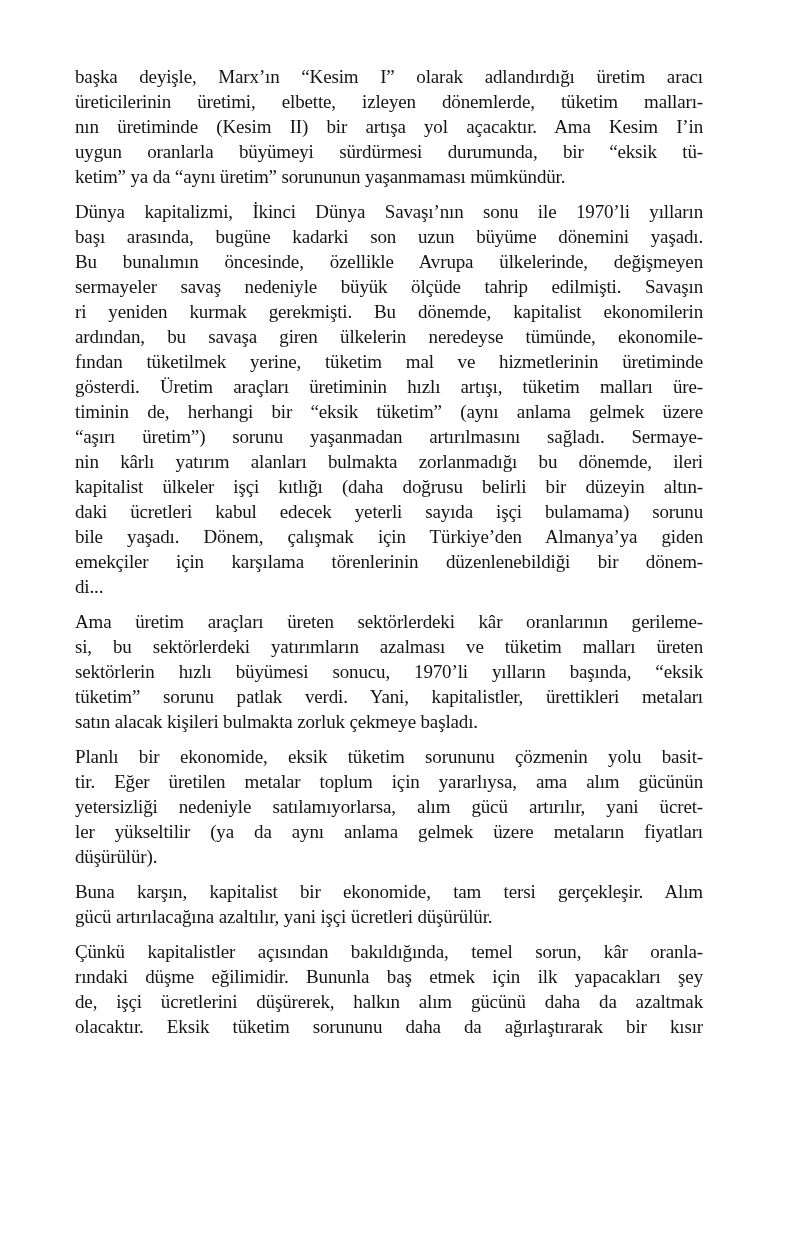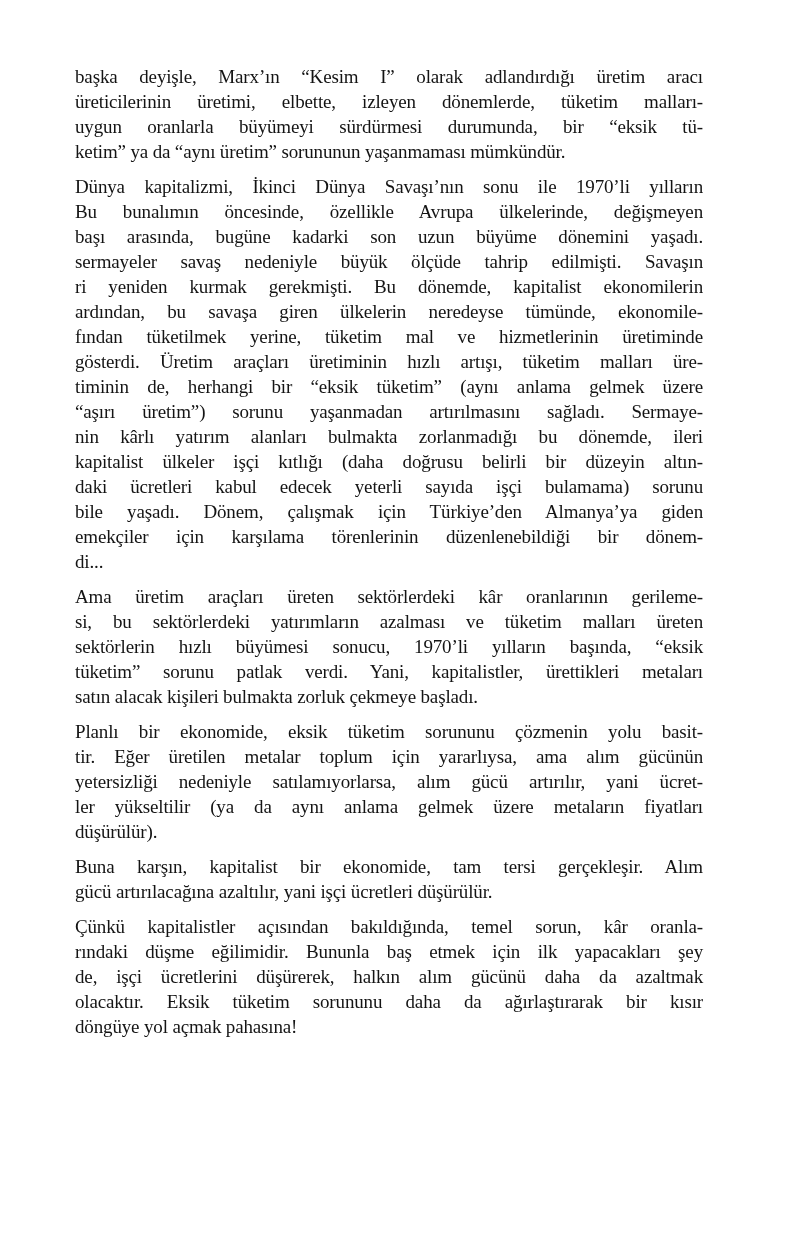--- a/index.html
+++ b/index.html
@@ -76,27 +76,28 @@
 </style>
 </head>
 <body>
 
 <div class="page">
 
   <div class="text-column">
       <div class="para">
         <div class="line">başka deyişle, Marx’ın “Kesim I” olarak adlandırdığı üretim aracı</div>
         <div class="line">üreticilerinin üretimi, elbette, izleyen dönemlerde, tüketim malları-</div>
+        <div class="line">nın üretiminde (Kesim II) bir artışa yol açacaktır. Ama Kesim I’in</div>
         <div class="line">uygun oranlarla büyümeyi sürdürmesi durumunda, bir “eksik tü-</div>
         <div class="line last">ketim” ya da “aynı üretim” sorununun yaşanmaması mümkündür.</div>
       </div>
       <div class="para">
         <div class="line">Dünya kapitalizmi, İkinci Dünya Savaşı’nın sonu ile 1970’li yılların</div>
+        <div class="line">başı arasında, bugüne kadarki son uzun büyüme dönemini yaşadı.</div>
         <div class="line">Bu bunalımın öncesinde, özellikle Avrupa ülkelerinde, değişmeyen</div>
-        <div class="line">başı arasında, bugüne kadarki son uzun büyüme dönemini yaşadı.</div>
         <div class="line">sermayeler savaş nedeniyle büyük ölçüde tahrip edilmişti. Savaşın</div>
         <div class="line">ri yeniden kurmak gerekmişti. Bu dönemde, kapitalist ekonomilerin</div>
         <div class="line">ardından, bu savaşa giren ülkelerin neredeyse tümünde, ekonomile-</div>
         <div class="line">fından tüketilmek yerine, tüketim mal ve hizmetlerinin üretiminde</div>
         <div class="line">gösterdi. Üretim araçları üretiminin hızlı artışı, tüketim malları üre-</div>
         <div class="line">timinin de, herhangi bir “eksik tüketim” (aynı anlama gelmek üzere</div>
         <div class="line">“aşırı üretim”) sorunu yaşanmadan artırılmasını sağladı. Sermaye-</div>
         <div class="line">nin kârlı yatırım alanları bulmakta zorlanmadığı bu dönemde, ileri</div>
         <div class="line">kapitalist ülkeler işçi kıtlığı (daha doğrusu belirli bir düzeyin altın-</div>
         <div class="line">daki ücretleri kabul edecek yeterli sayıda işçi bulamama) sorunu</div>

